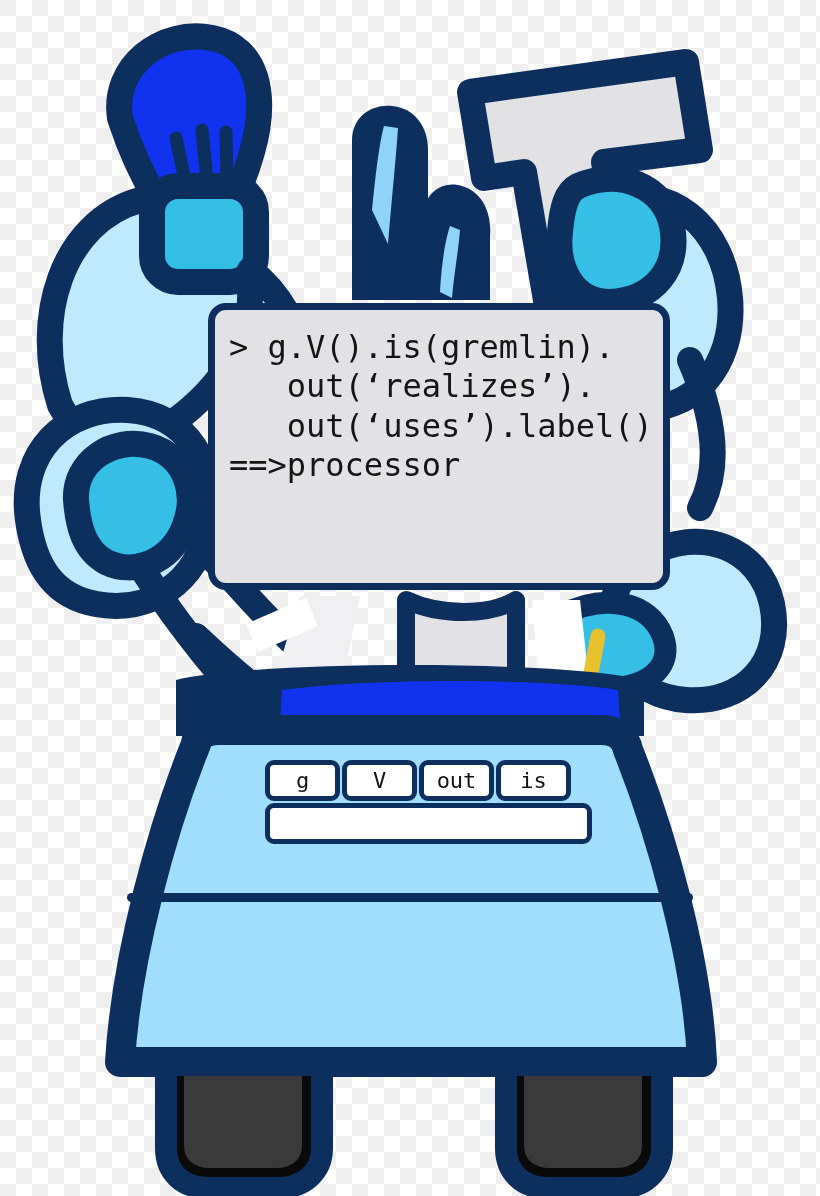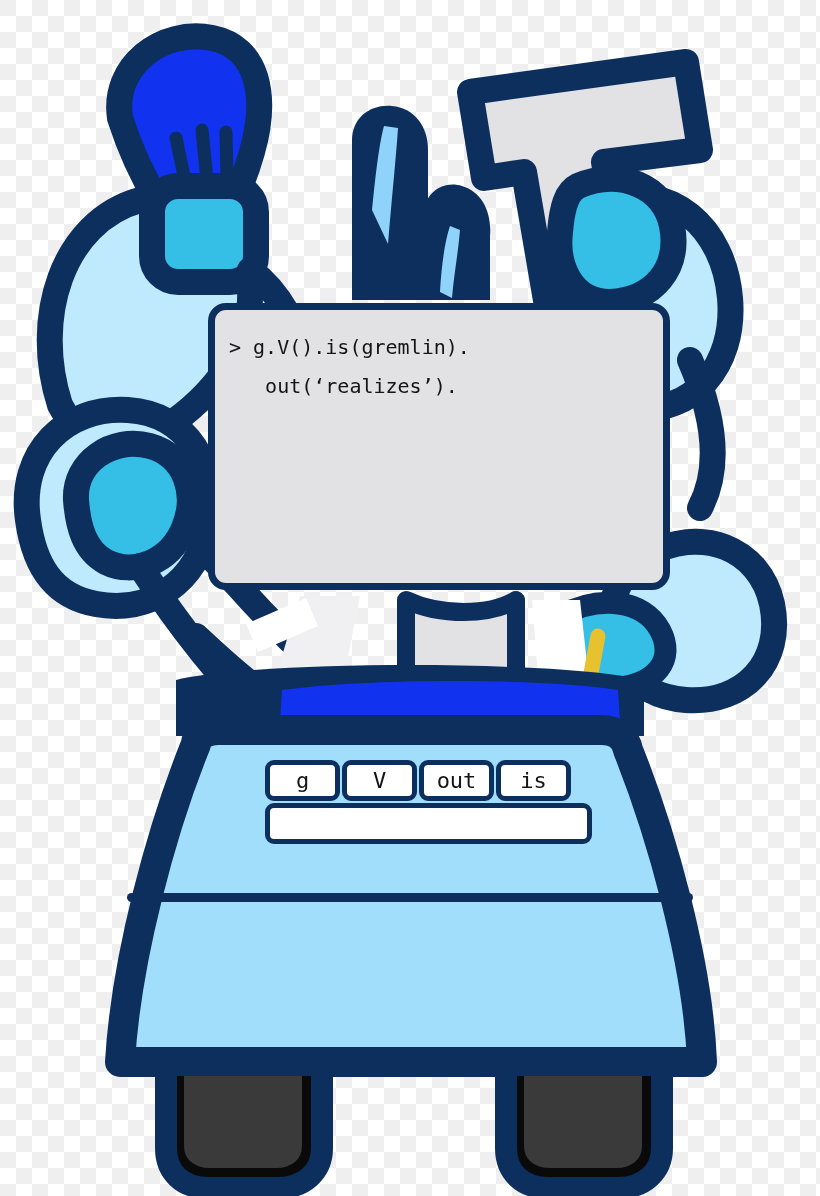--- a/index.html
+++ b/index.html
@@ -20,21 +20,21 @@
     width:462px; height:287px;
     background:#e2e2e4;
     border:7px solid #0d2f5e;
     border-radius:18px;
     box-sizing:border-box;
     padding:18px 0 0 14px;
     z-index:40;
   }
   .term-line{
     font-family:"DejaVu Sans Mono","Liberation Mono",monospace;
-    font-size:20px;
+    font-size:32px;
     line-height:39.3px;
     color:#141414;
     white-space:pre;
     letter-spacing:0px;
   }
 
   
   .keyboard{
     position:absolute;
     left:265px; top:760px;
@@ -176,20 +176,22 @@
 
         <path d="M120 1062 L 702 1062" stroke="#0d2f5e" stroke-width="28" fill="none"></path>
       </g>
 
     </g>
   </svg>
 
   <div class="terminal">
     <div class="term-line">&gt; g.V().is(gremlin).</div>
     <div class="term-line">   out(‘realizes’).</div>
+    <div class="term-line">   out(‘uses’).label()</div>
+    <div class="term-line">==&gt;processor</div>
   </div>
 
   <div class="keyboard">
     <div class="key-row">
       <div class="key">g</div>
       <div class="key">V</div>
       <div class="key">out</div>
       <div class="key">is</div>
     </div>
     <div class="key-row">

